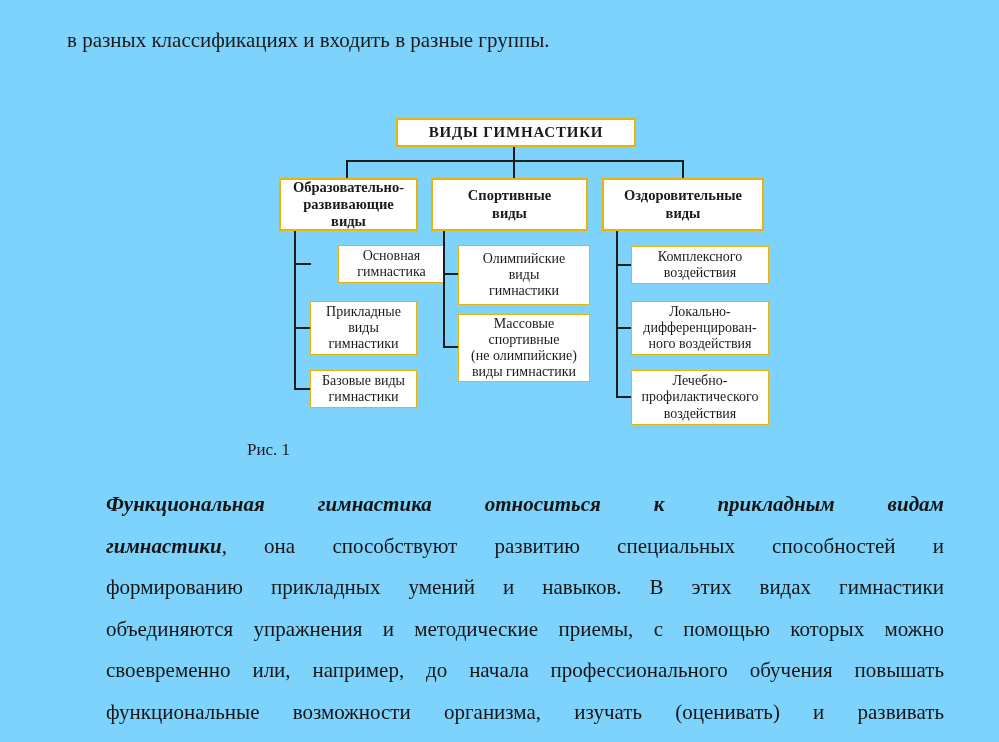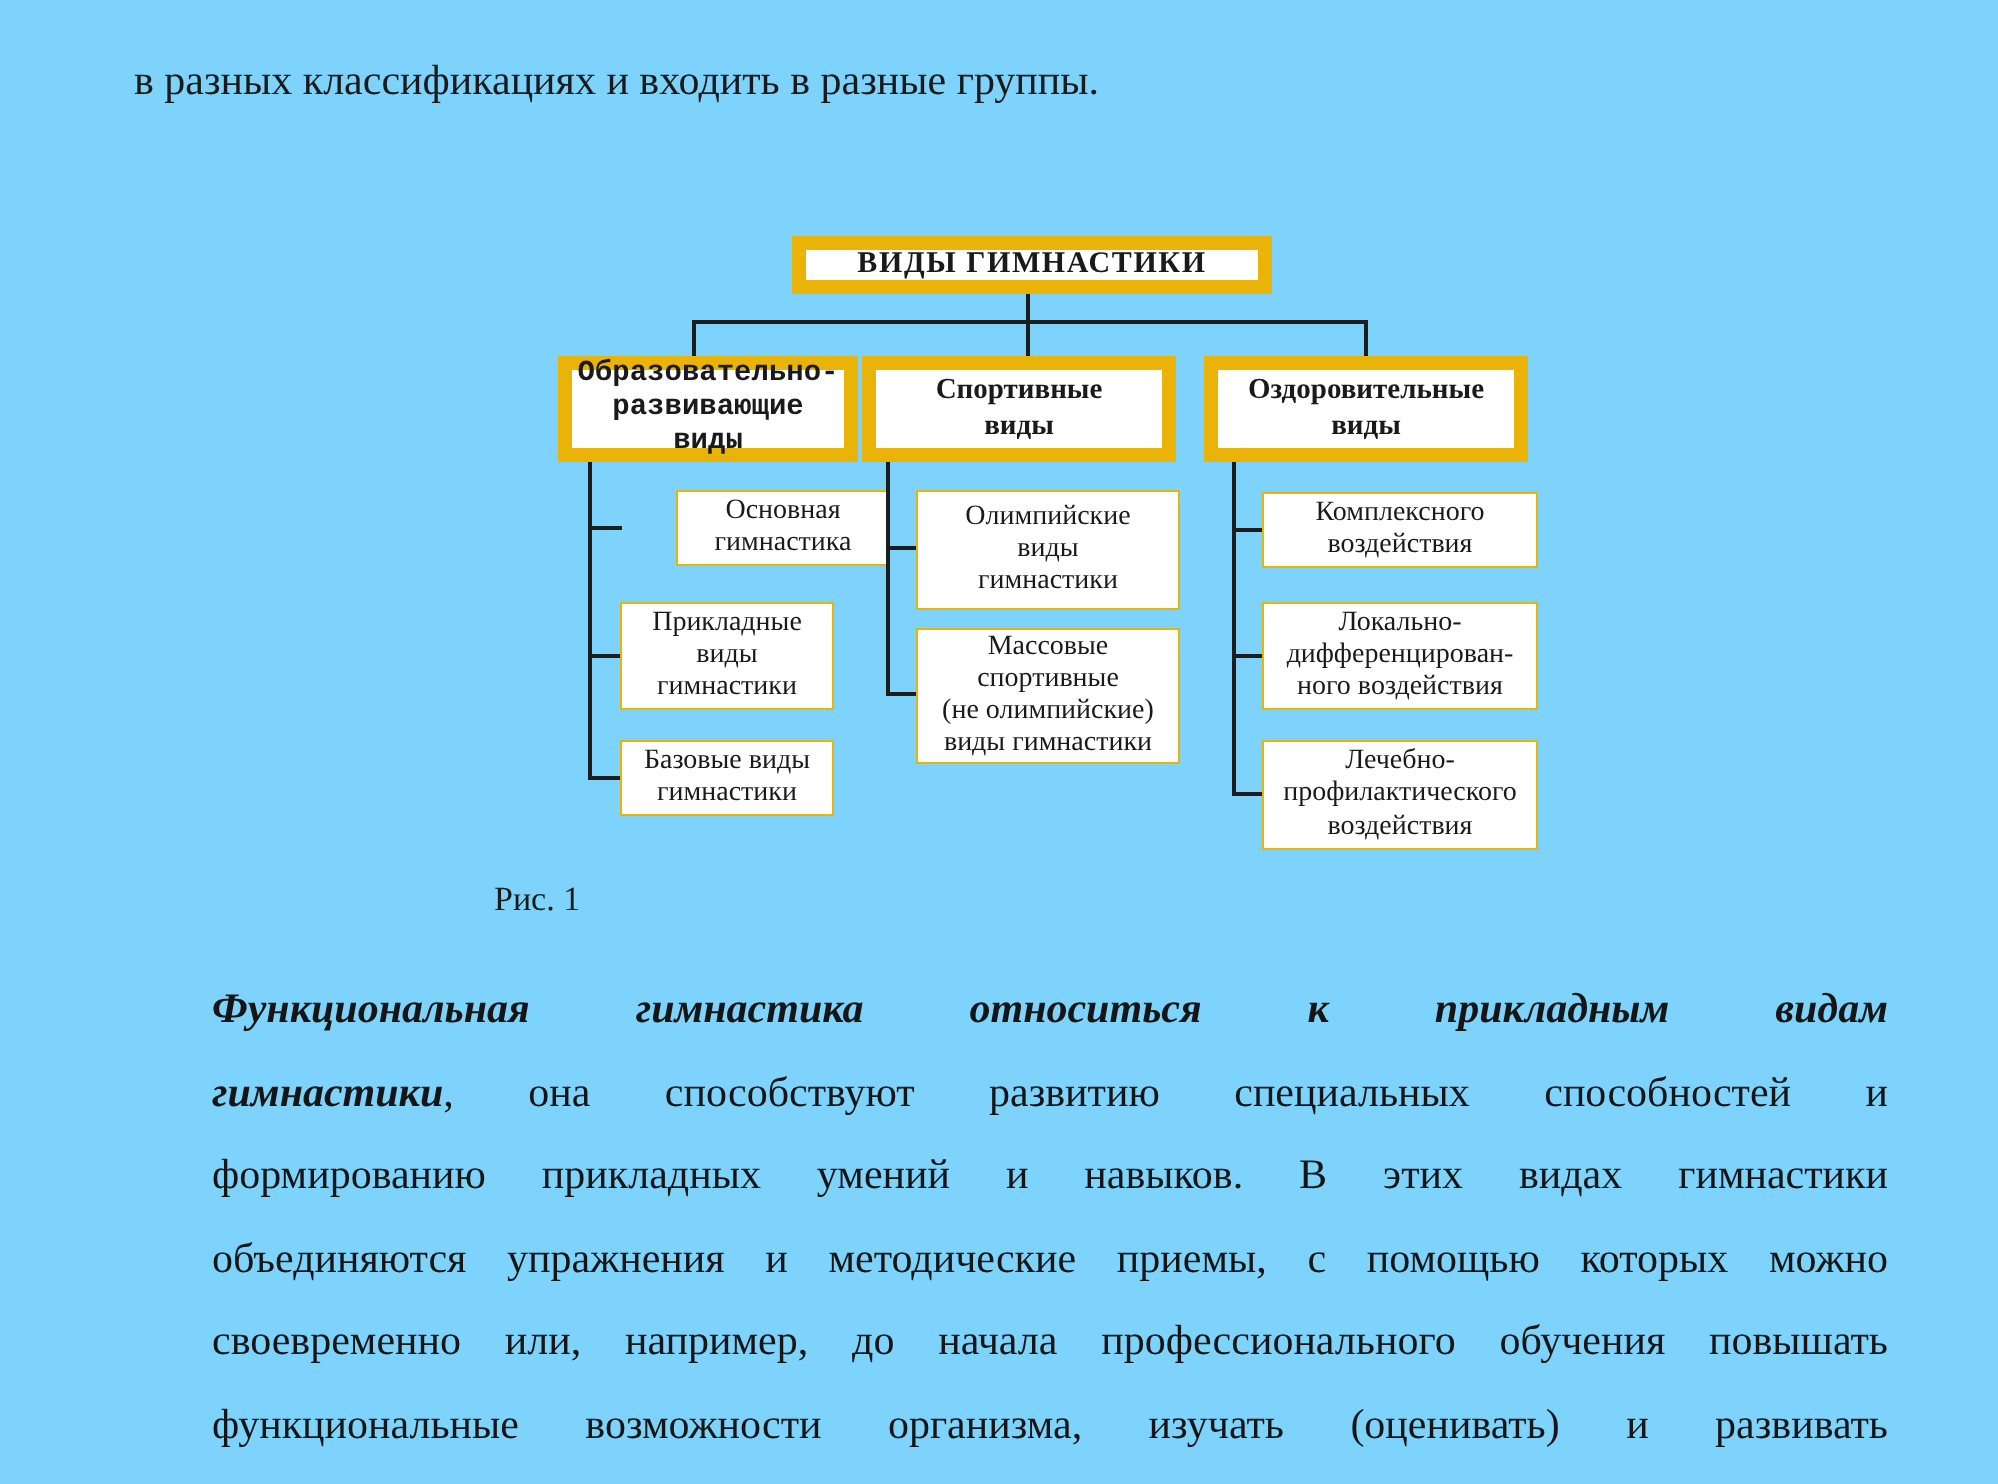--- a/index.html
+++ b/index.html
@@ -15,21 +15,21 @@
   }
   .top-text {
     position: absolute;
     left: 67px; top: 28px;
     font-size: 21px;
     white-space: nowrap;
   }
   
   .dbox {
     position: absolute;
-    border: 7px solid #eab308;
+    border: 2px solid #eab308;
     background: #ffffff;
     display: flex;
     align-items: center;
     justify-content: center;
     text-align: center;
   }
   .dbox .lbl { white-space: pre-line; }
   .root-box .lbl { font-weight: bold; font-size: 15px; letter-spacing: 0.8px; }
   .header-box .lbl { font-weight: bold; font-size: 14.5px; line-height: 1.18; }
   .child-box { border-width: 1.5px; }
@@ -68,21 +68,21 @@
 
     <div class="dbox root-box" style="left:396px; top:118px; width:240px; height:29px;">
       <span class="lbl">ВИДЫ ГИМНАСТИКИ</span>
     </div>
 
     <div class="conn" style="left:513px; top:147px; width:2px; height:31px;"></div>
     <div class="conn" style="left:346px; top:160px; width:338px; height:2px;"></div>
     <div class="conn" style="left:346px; top:160px; width:2px; height:18px;"></div>
     <div class="conn" style="left:682px; top:160px; width:2px; height:18px;"></div>
 
-    <div class="dbox header-box" style="left:279px; top:178px; width:150px; height:53px;font-family:Liberation Mono, monospace;">
+    <div class="dbox header-box" style="left:279px; top:178px; width:139px; height:53px;">
       <span class="lbl">Образовательно-
 развивающие
 виды</span>
     </div>
     <div class="dbox header-box" style="left:431px; top:178px; width:157px; height:53px;">
       <span class="lbl">Спортивные
 виды</span>
     </div>
     <div class="dbox header-box" style="left:602px; top:178px; width:162px; height:53px;">
       <span class="lbl">Оздоровительные

